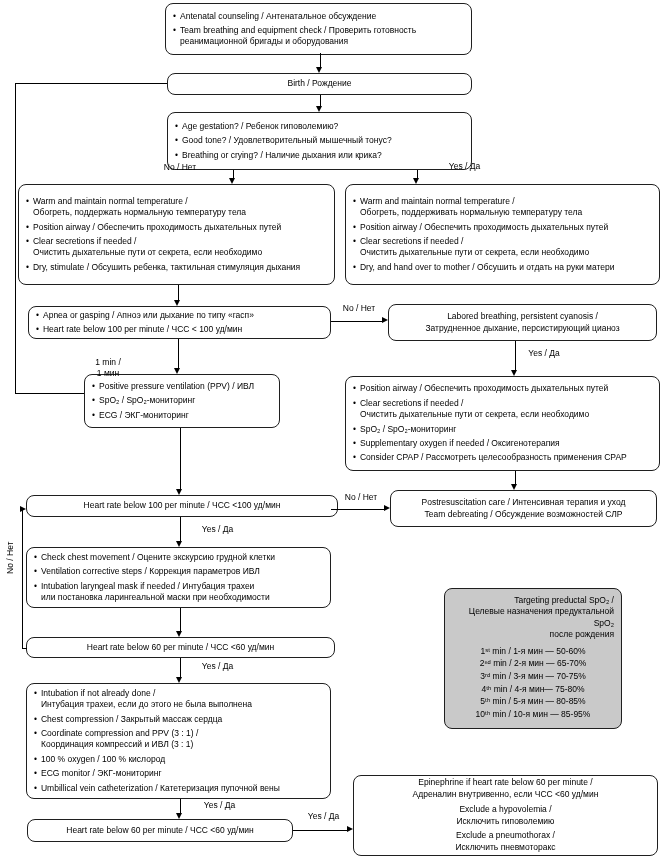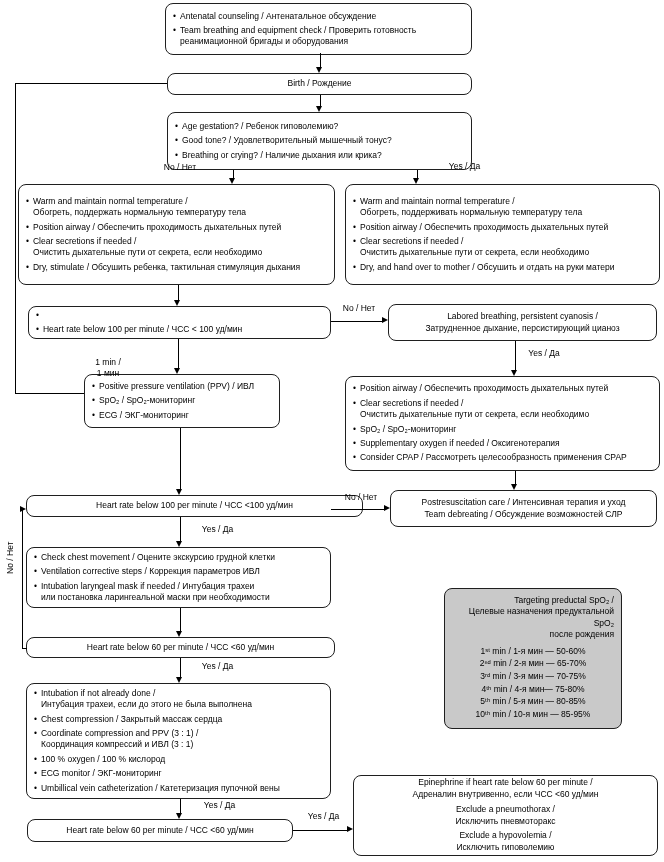--- a/index.html
+++ b/index.html
@@ -105,20 +105,21 @@
       </div>
       <div class="li">
         <span class="b">•</span>
         <span class="t">Dry, and hand over to mother / Обсушить и отдать на руки матери</span>
       </div>
     </div>
 
   <div class="box" style="left:28px;top:306px;width:303px;height:33px;">
       <div class="li">
         <span class="b">•</span>
+        <span class="t">Apnea or gasping / Апноэ или дыхание по типу «гасп»</span>
       </div>
       <div class="li">
         <span class="b">•</span>
         <span class="t">Heart rate below 100 per minute / ЧСС &lt; 100 уд/мин</span>
       </div>
     </div>
 
   <div class="box center" style="left:388px;top:304px;width:269px;height:37px;text-align:center;">Labored breathing, persistent cyanosis /
 Затрудненное дыхание, персистирующий цианоз</div>
 
@@ -154,21 +155,21 @@
       <div class="li">
         <span class="b">•</span>
         <span class="t">Supplementary oxygen if needed / Оксигенотерапия</span>
       </div>
       <div class="li">
         <span class="b">•</span>
         <span class="t">Consider CPAP / Рассмотреть целесообразность применения CPAP</span>
       </div>
     </div>
 
-  <div class="box center" style="left:26px;top:495px;width:337px;height:22px;">Heart rate below 100 per minute / ЧСС &lt;100 уд/мин</div>
+  <div class="box center" style="left:26px;top:495px;width:312px;height:22px;">Heart rate below 100 per minute / ЧСС &lt;100 уд/мин</div>
 
   <div class="box center" style="left:390px;top:490px;width:267px;height:37px;">Postresuscitation care / Интенсивная терапия и уход
 Team debreating / Обсуждение возможностей СЛР</div>
 
   <div class="box" style="left:26px;top:547px;width:305px;height:61px;">
       <div class="li">
         <span class="b">•</span>
         <span class="t">Check chest movement / Оцените экскурсию грудной клетки</span>
       </div>
       <div class="li">
@@ -223,23 +224,23 @@
       </div>
       <div class="li">
         <span class="b">•</span>
         <span class="t">Umbillical vein catheterization / Катетеризация пупочной вены</span>
       </div>
     </div>
 
   <div class="box center" style="left:27px;top:819px;width:266px;height:23px;">Heart rate below 60 per minute / ЧСС &lt;60 уд/мин</div>
 
   <div class="box center" style="left:353px;top:775px;width:305px;height:81px;"><div class="ln">Epinephrine if heart rate below 60 per minute /
-Адреналин внутривенно, если ЧСС &lt;60 уд/мин</div><div class="ln">Exclude a pneumothorax /
-Исключить пневмоторакс</div><div class="ln">Exclude a hypovolemia /
-Исключить гиповолемию</div></div>
+Адреналин внутривенно, если ЧСС &lt;60 уд/мин</div><div class="ln">Exclude a hypovolemia /
+Исключить гиповолемию</div><div class="ln">Exclude a pneumothorax /
+Исключить пневмоторакс</div></div>
 
   <div class="vl" style="left:320px;top:53px;height:14px;"></div>
   <div class="arrD" style="left:316px;top:67px;"></div>
 
   <div class="vl" style="left:320px;top:95px;height:11px;"></div>
   <div class="arrD" style="left:316px;top:106px;"></div>
 
   <div class="vl" style="left:233px;top:170px;height:8px;"></div>
   <div class="arrD" style="left:229px;top:178px;"></div>
   <div class="vl" style="left:417px;top:170px;height:8px;"></div>

